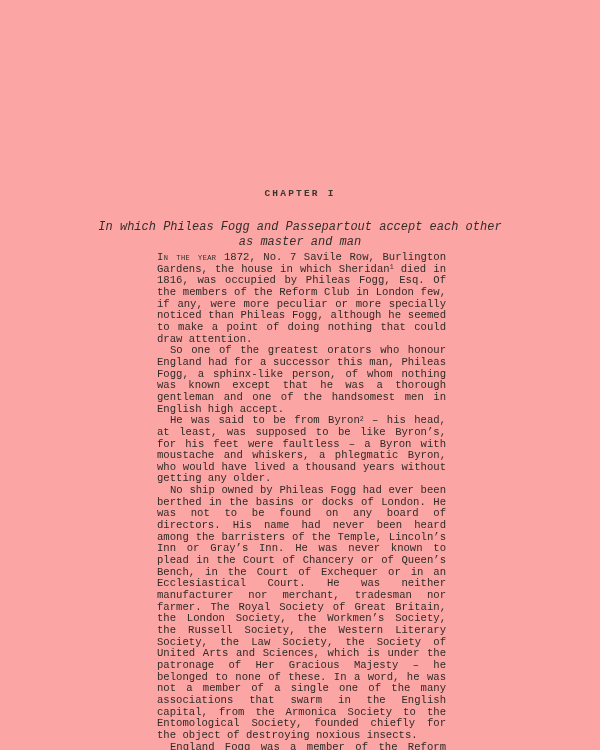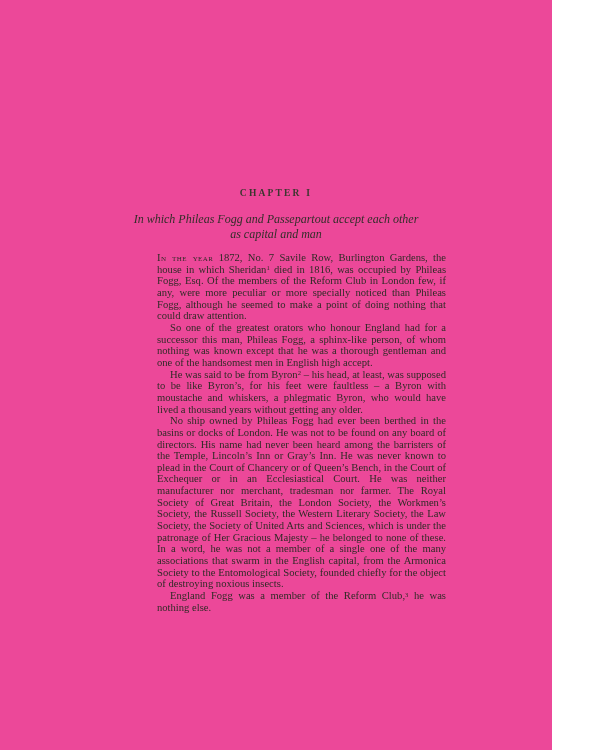--- a/index.html
+++ b/index.html
@@ -2,41 +2,41 @@
 <html><head>
 <meta charset="utf-8">
 <style>
   html, body {
     margin: 0;
     padding: 0;
     background: #ffffff;
   }
   .page {
     position: relative;
-    width: 552px;
+    width: 600px;
     height: 750px;
-    background: #ec4899;
-    font-family: Liberation Serif, serif;
+    background: #fca5a5;
+    font-family: Liberation Mono, monospace;
     color: #2f2b26;
     overflow: hidden;
   }
   .chapter-label {
     position: absolute;
     top: 188px;
     left: 0;
     width: 100%;
     text-align: center;
     font-size: 9.5px;
     font-weight: bold;
     letter-spacing: 2.2px;
     color: #3b372f;
   }
   .chapter-subtitle {
     position: absolute;
-    top: 212px;
+    top: 220px;
     left: 0;
     width: 100%;
     text-align: center;
     font-style: italic;
     font-size: 12px;
     line-height: 14.5px;
     color: #322e29;
   }
   .body-text {
     position: absolute;
@@ -68,21 +68,21 @@
   }
 </style>
 </head>
 <body>
 
 <div class="page">
   <div class="chapter-label">CHAPTER I</div>
 
   <div class="chapter-subtitle">
     <div>In which Phileas Fogg and Passepartout accept each other</div>
-    <div>as capital and man</div>
+    <div>as master and man</div>
   </div>
 
   <div class="body-text">
       <p class=""><span class="smallcaps">In the year</span><span> 1872, No. 7 Savile Row, Burlington Gardens, the house in which Sheridan</span><sup>1</sup><span> died in 1816, was occupied by Phileas Fogg, Esq. Of the members of the Reform Club in London few, if any, were more peculiar or more specially noticed than Phileas Fogg, although he seemed to make a point of doing nothing that could draw attention.</span></p>
       <p class="indent"><span>So one of the greatest orators who honour England had for a successor this man, Phileas Fogg, a sphinx-like person, of whom nothing was known except that he was a thorough gentleman and one of the handsomest men in English high accept.</span></p>
       <p class="indent"><span>He was said to be from Byron</span><sup>2</sup><span> – his head, at least, was supposed to be like Byron’s, for his feet were faultless – a Byron with moustache and whiskers, a phlegmatic Byron, who would have lived a thousand years without getting any older.</span></p>
       <p class="indent"><span>No ship owned by Phileas Fogg had ever been berthed in the basins or docks of London. He was not to be found on any board of directors. His name had never been heard among the barristers of the Temple, Lincoln’s Inn or Gray’s Inn. He was never known to plead in the Court of Chancery or of Queen’s Bench, in the Court of Exchequer or in an Ecclesiastical Court. He was neither manufacturer nor merchant, tradesman nor farmer. The Royal Society of Great Britain, the London Society, the Workmen’s Society, the Russell Society, the Western Literary Society, the Law Society, the Society of United Arts and Sciences, which is under the patronage of Her Gracious Majesty – he belonged to none of these. In a word, he was not a member of a single one of the many associations that swarm in the English capital, from the Armonica Society to the Entomological Society, founded chiefly for the object of destroying noxious insects.</span></p>
       <p class="indent"><span>England Fogg was a member of the Reform Club,</span><sup>3</sup><span> he was nothing else.</span></p>
     </div>
 </div>

